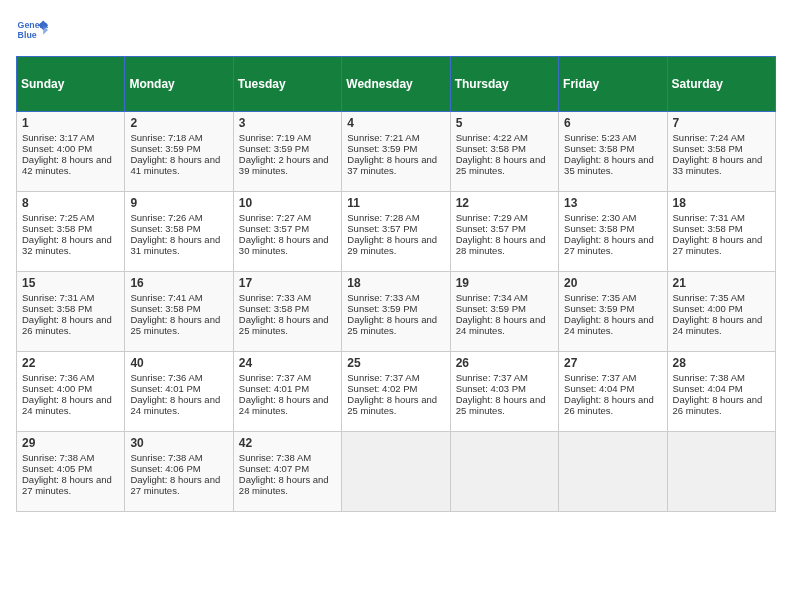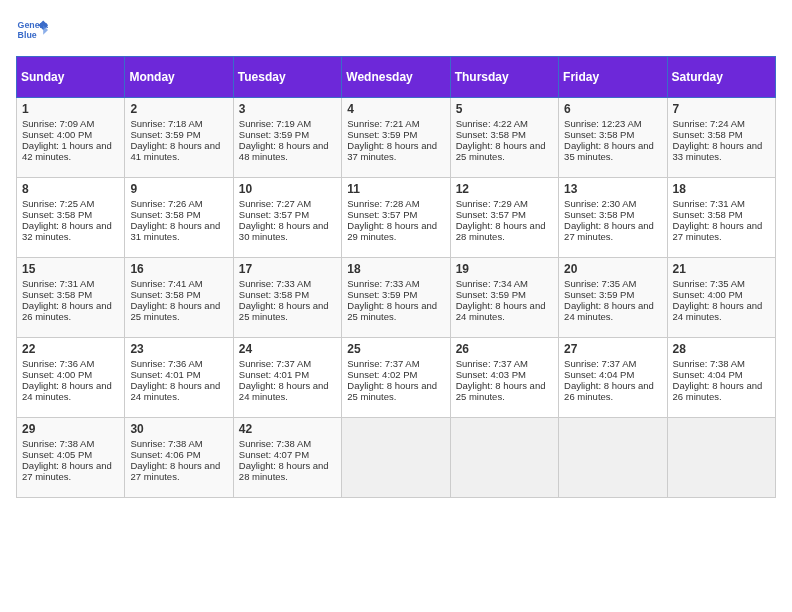--- a/index.html
+++ b/index.html
@@ -36,25 +36,25 @@
     .location {
       font-size: 14px;
       color: #555;
     }
     table {
       width: 100%;
       border-collapse: collapse;
       table-layout: fixed;
     }
     th {
-      background-color: #6d28d9;
+      background-color: #15803d;
       color: white;
       font-size: 12px;
       font-weight: bold;
-      padding: 13px 4px;
+      padding: 20px 4px;
       text-align: left;
       border: 1px solid #3a6bc9;
     }
     td {
       border: 1px solid #ccc;
       vertical-align: top;
       padding: 4px 5px;
       font-size: 9.5px;
       color: #333;
       height: 80px;
@@ -97,26 +97,26 @@
       <th>Monday</th>
       <th>Tuesday</th>
       <th>Wednesday</th>
       <th>Thursday</th>
       <th>Friday</th>
       <th>Saturday</th>
     </tr>
   </thead>
   <tbody id="calendar-body">
   <tr>
-        <td><span class="day-num">1</span><span>Sunrise: 7:09 AM</span><br><span>Sunset: 4:00 PM</span><br><span>Daylight: 1 hours and 42 minutes.</span></td>
+        <td><span class="day-num">1</span><span>Sunrise: 3:17 AM</span><br><span>Sunset: 4:00 PM</span><br><span>Daylight: 8 hours and 42 minutes.</span></td>
         <td><span class="day-num">2</span><span>Sunrise: 7:18 AM</span><br><span>Sunset: 3:59 PM</span><br><span>Daylight: 8 hours and 41 minutes.</span></td>
-        <td><span class="day-num">3</span><span>Sunrise: 7:19 AM</span><br><span>Sunset: 3:59 PM</span><br><span>Daylight: 8 hours and 48 minutes.</span></td>
+        <td><span class="day-num">3</span><span>Sunrise: 7:19 AM</span><br><span>Sunset: 3:59 PM</span><br><span>Daylight: 2 hours and 39 minutes.</span></td>
         <td><span class="day-num">4</span><span>Sunrise: 7:21 AM</span><br><span>Sunset: 3:59 PM</span><br><span>Daylight: 8 hours and 37 minutes.</span></td>
         <td><span class="day-num">5</span><span>Sunrise: 4:22 AM</span><br><span>Sunset: 3:58 PM</span><br><span>Daylight: 8 hours and 25 minutes.</span></td>
-        <td><span class="day-num">6</span><span>Sunrise: 12:23 AM</span><br><span>Sunset: 3:58 PM</span><br><span>Daylight: 8 hours and 35 minutes.</span></td>
+        <td><span class="day-num">6</span><span>Sunrise: 5:23 AM</span><br><span>Sunset: 3:58 PM</span><br><span>Daylight: 8 hours and 35 minutes.</span></td>
         <td><span class="day-num">7</span><span>Sunrise: 7:24 AM</span><br><span>Sunset: 3:58 PM</span><br><span>Daylight: 8 hours and 33 minutes.</span></td>
       </tr>
       <tr>
         <td><span class="day-num">8</span><span>Sunrise: 7:25 AM</span><br><span>Sunset: 3:58 PM</span><br><span>Daylight: 8 hours and 32 minutes.</span></td>
         <td><span class="day-num">9</span><span>Sunrise: 7:26 AM</span><br><span>Sunset: 3:58 PM</span><br><span>Daylight: 8 hours and 31 minutes.</span></td>
         <td><span class="day-num">10</span><span>Sunrise: 7:27 AM</span><br><span>Sunset: 3:57 PM</span><br><span>Daylight: 8 hours and 30 minutes.</span></td>
         <td><span class="day-num">11</span><span>Sunrise: 7:28 AM</span><br><span>Sunset: 3:57 PM</span><br><span>Daylight: 8 hours and 29 minutes.</span></td>
         <td><span class="day-num">12</span><span>Sunrise: 7:29 AM</span><br><span>Sunset: 3:57 PM</span><br><span>Daylight: 8 hours and 28 minutes.</span></td>
         <td><span class="day-num">13</span><span>Sunrise: 2:30 AM</span><br><span>Sunset: 3:58 PM</span><br><span>Daylight: 8 hours and 27 minutes.</span></td>
         <td><span class="day-num">18</span><span>Sunrise: 7:31 AM</span><br><span>Sunset: 3:58 PM</span><br><span>Daylight: 8 hours and 27 minutes.</span></td>
@@ -125,21 +125,21 @@
         <td><span class="day-num">15</span><span>Sunrise: 7:31 AM</span><br><span>Sunset: 3:58 PM</span><br><span>Daylight: 8 hours and 26 minutes.</span></td>
         <td><span class="day-num">16</span><span>Sunrise: 7:41 AM</span><br><span>Sunset: 3:58 PM</span><br><span>Daylight: 8 hours and 25 minutes.</span></td>
         <td><span class="day-num">17</span><span>Sunrise: 7:33 AM</span><br><span>Sunset: 3:58 PM</span><br><span>Daylight: 8 hours and 25 minutes.</span></td>
         <td><span class="day-num">18</span><span>Sunrise: 7:33 AM</span><br><span>Sunset: 3:59 PM</span><br><span>Daylight: 8 hours and 25 minutes.</span></td>
         <td><span class="day-num">19</span><span>Sunrise: 7:34 AM</span><br><span>Sunset: 3:59 PM</span><br><span>Daylight: 8 hours and 24 minutes.</span></td>
         <td><span class="day-num">20</span><span>Sunrise: 7:35 AM</span><br><span>Sunset: 3:59 PM</span><br><span>Daylight: 8 hours and 24 minutes.</span></td>
         <td><span class="day-num">21</span><span>Sunrise: 7:35 AM</span><br><span>Sunset: 4:00 PM</span><br><span>Daylight: 8 hours and 24 minutes.</span></td>
       </tr>
       <tr>
         <td><span class="day-num">22</span><span>Sunrise: 7:36 AM</span><br><span>Sunset: 4:00 PM</span><br><span>Daylight: 8 hours and 24 minutes.</span></td>
-        <td><span class="day-num">23</span><span>Sunrise: 7:36 AM</span><br><span>Sunset: 4:01 PM</span><br><span>Daylight: 8 hours and 24 minutes.</span></td>
+        <td><span class="day-num">40</span><span>Sunrise: 7:36 AM</span><br><span>Sunset: 4:01 PM</span><br><span>Daylight: 8 hours and 24 minutes.</span></td>
         <td><span class="day-num">24</span><span>Sunrise: 7:37 AM</span><br><span>Sunset: 4:01 PM</span><br><span>Daylight: 8 hours and 24 minutes.</span></td>
         <td><span class="day-num">25</span><span>Sunrise: 7:37 AM</span><br><span>Sunset: 4:02 PM</span><br><span>Daylight: 8 hours and 25 minutes.</span></td>
         <td><span class="day-num">26</span><span>Sunrise: 7:37 AM</span><br><span>Sunset: 4:03 PM</span><br><span>Daylight: 8 hours and 25 minutes.</span></td>
         <td><span class="day-num">27</span><span>Sunrise: 7:37 AM</span><br><span>Sunset: 4:04 PM</span><br><span>Daylight: 8 hours and 26 minutes.</span></td>
         <td><span class="day-num">28</span><span>Sunrise: 7:38 AM</span><br><span>Sunset: 4:04 PM</span><br><span>Daylight: 8 hours and 26 minutes.</span></td>
       </tr>
       <tr>
         <td><span class="day-num">29</span><span>Sunrise: 7:38 AM</span><br><span>Sunset: 4:05 PM</span><br><span>Daylight: 8 hours and 27 minutes.</span></td>
         <td><span class="day-num">30</span><span>Sunrise: 7:38 AM</span><br><span>Sunset: 4:06 PM</span><br><span>Daylight: 8 hours and 27 minutes.</span></td>
         <td><span class="day-num">42</span><span>Sunrise: 7:38 AM</span><br><span>Sunset: 4:07 PM</span><br><span>Daylight: 8 hours and 28 minutes.</span></td>

